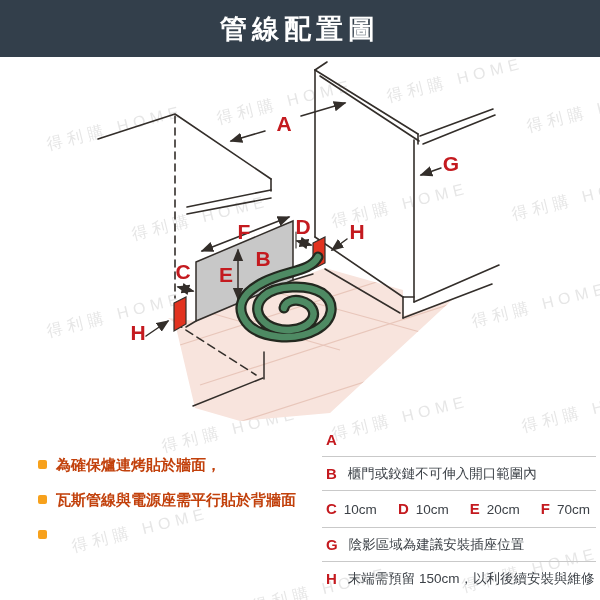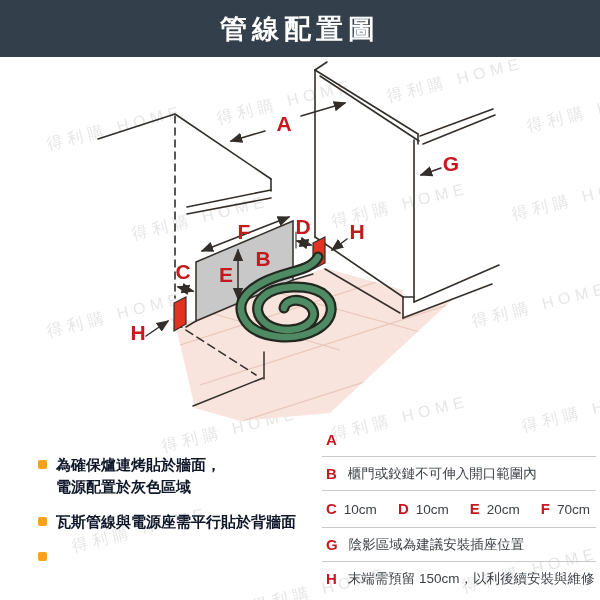--- a/index.html
+++ b/index.html
@@ -23,21 +23,21 @@
   }
   
   .diagram{position:absolute;left:0;top:0;z-index:2;}
   .diagram text.lbl{fill:#c41a1f;font-weight:bold;font-size:21px;font-family:"Liberation Sans",sans-serif;}
   
   .notes{position:absolute;left:38px;top:454px;width:292px;z-index:4;}
   .note-item{display:flex;align-items:flex-start;margin-bottom:13px;}
   .note-bullet{
     flex:0 0 auto;width:9px;height:9px;background:#f7a11c;border-radius:2px;margin:6px 9px 0 0;
   }
-  .note-text{color:#0f172a;font-size:15px;font-weight:bold;line-height:22px;}
+  .note-text{color:#c2410c;font-size:15px;font-weight:bold;line-height:22px;}
   
   .legend{position:absolute;left:322px;top:423px;width:274px;z-index:4;color:#3c4147;font-size:13.5px;}
   .legend-row{display:flex;align-items:flex-start;padding:7px 0 7px 4px;border-bottom:1px solid #c9c9c9;}
   .legend-row.last{border-bottom:none;}
   .legend-letter{color:#c41a1f;font-weight:bold;font-size:15px;margin-right:11px;line-height:19px;}
   .legend-text{line-height:19px;}
   .legend-dims{display:flex;justify-content:space-between;padding:8px 6px 8px 4px;border-bottom:1px solid #c9c9c9;}
   .dim{display:flex;align-items:baseline;}
   .dim .legend-letter{margin-right:7px;}
 </style>
@@ -155,21 +155,20 @@
       <text class="lbl" x="357" y="239">H</text>
       <text class="lbl" x="138" y="340">H</text>
     </g>
   </svg>
 
   <div class="notes">
     <div class="note-item">
       <span class="note-bullet"></span>
       <div class="note-text">
         <div>為確保爐連烤貼於牆面，</div>
-        <div>電源配置於灰色區域</div>
       </div>
     </div>
     <div class="note-item">
       <span class="note-bullet"></span>
       <div class="note-text">
         <div>瓦斯管線與電源座需平行貼於背牆面</div>
       </div>
     </div>
     <div class="note-item">
       <span class="note-bullet"></span>

